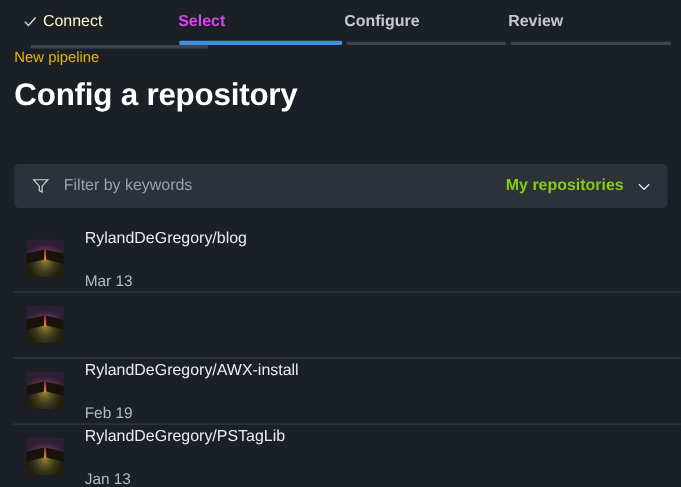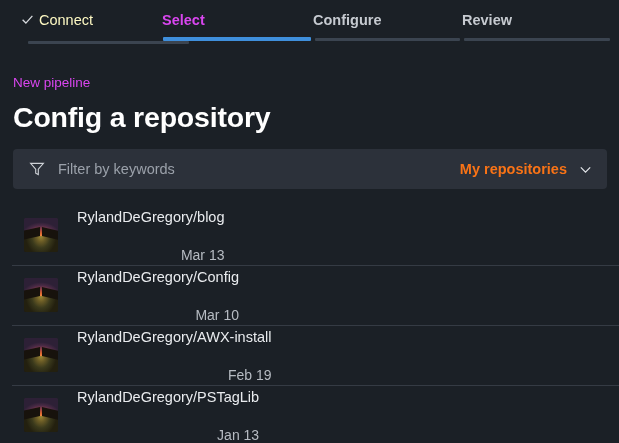--- a/index.html
+++ b/index.html
@@ -74,22 +74,21 @@
     height: 3px;
     top: 38px;
   }
 
   
   .heading-block {
     padding: 0 0 0 13px;
   }
   .eyebrow {
     font-size: 13.5px;
-    color: #d946ef;
-    margin-top: 31px;
+    color: #eab308;
     line-height: 16px;
   }
   .page-title {
     font-size: 28.5px;
     font-weight: 700;
     color: #ffffff;
     margin-top: 9px;
     line-height: 34px;
     letter-spacing: -0.2px;
   }
@@ -134,21 +133,21 @@
   .repo-scope {
     display: flex;
     align-items: center;
     margin-right: 14px;
     flex: none;
     cursor: pointer;
   }
   .repo-scope-label {
     font-size: 14.5px;
     font-weight: 700;
-    color: #f97316;
+    color: #84cc16;
     white-space: nowrap;
   }
   .chevron-icon {
     width: 15px;
     height: 15px;
     margin-left: 11px;
     color: #e3e6ea;
   }
   .chevron-icon svg { display: block; }
 
@@ -209,21 +208,20 @@
     background: #17120c;
   }
   .repo-avatar .ridge-l { left: -6%; transform: skewY(-13deg); }
   .repo-avatar .ridge-r { right: -6%; transform: skewY(13deg); }
 
   .repo-text {
     margin-left: 19px;
     display: flex;
     flex-direction: column;
     justify-content: center;
-    align-items: flex-end;
   }
   .repo-name {
     font-size: 14.5px;
     color: #e9ebee;
     line-height: 18px;
   }
   .repo-date {
     font-size: 14px;
     color: #b6bbc2;
     line-height: 16px;
@@ -303,24 +301,20 @@
     </span>
   </div>
 
   <div class="repo-row">
     <span class="repo-avatar">
       <span class="sky"></span>
         <span class="ground"></span>
       <span class="ridge-l"></span>
         <span class="ridge-r"></span>
     </span>
-    <span class="repo-text">
-      <span class="repo-name">RylandDeGregory/Config</span>
-      <span class="repo-date">Mar 10</span>
-    </span>
   </div>
 
   <div class="repo-row">
     <span class="repo-avatar">
       <span class="sky"></span>
         <span class="ground"></span>
       <span class="ridge-l"></span>
         <span class="ridge-r"></span>
     </span>
     <span class="repo-text">

